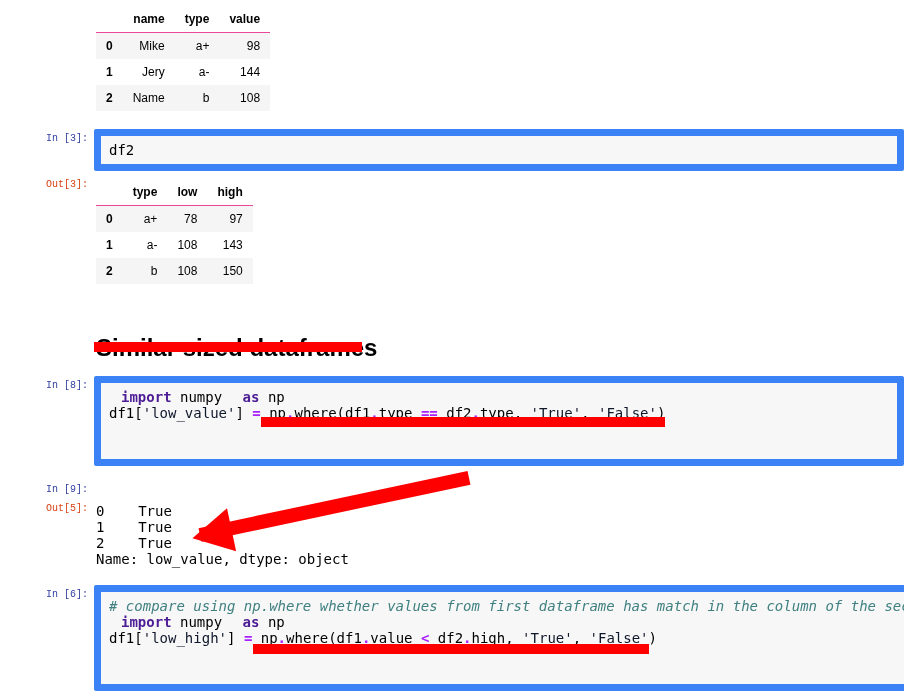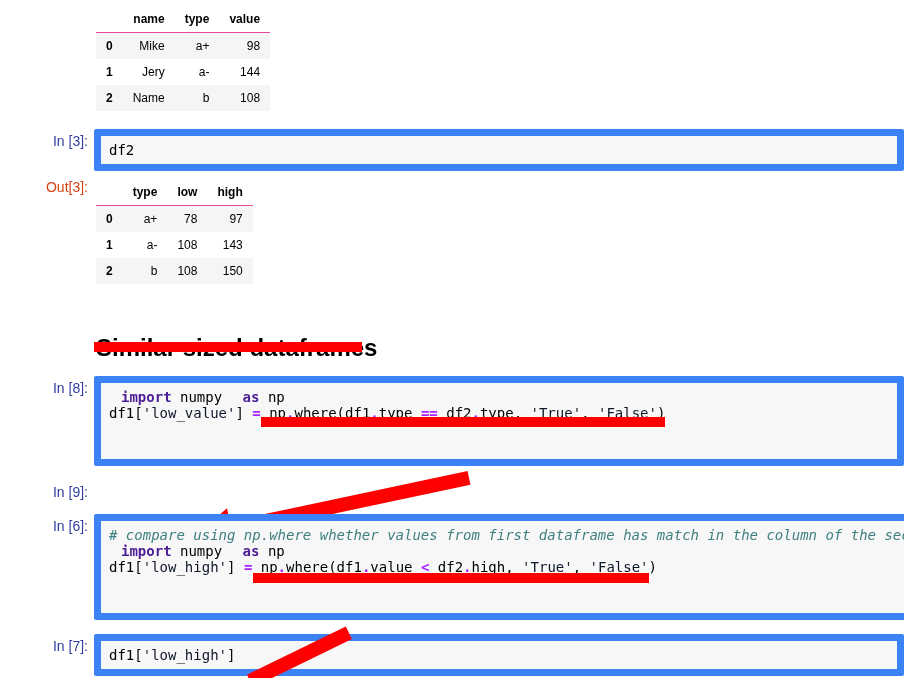--- a/index.html
+++ b/index.html
@@ -16,22 +16,22 @@
   }
   .cell {
     display: flex;
     align-items: flex-start;
     padding: 2px 0;
   }
   .prompt {
     flex: 0 0 88px;
     text-align: right;
     padding: 4px 6px 0 0;
-    font-family: Liberation Sans, sans-serif;
-    font-size: 14px;
+    font-family: Liberation Mono, monospace;
+    font-size: 10px;
   }
   .prompt-in  { color: #303F9F; }
   .prompt-out { color: #D84315; }
   .code-box {
     flex: 1 1 auto;
     border: 7px solid #3b82f6;
     border-radius: 2px;
     background: #f7f7f7;
     padding: 6px 8px;
     font-family: monospace;
@@ -205,20 +205,29 @@
 
   <div class="cell cell-wrap" style="margin-top:10px;">
     <div class="prompt prompt-in">In [9]:</div>
 
     <div class="annot-arrow" style="left:200px; top:50px;">
       <div class="shaft" style="width:275px; transform:rotate(-12deg);"></div>
       <div class="head" style="left:-8px; top:-16px; border-width:22px 40px 22px 0; border-color:transparent #ff0000 transparent transparent; transform:rotate(-12deg);"></div>
     </div>
   </div>
 
+  <div class="cell">
+    <div class="prompt prompt-out">Out[5]:</div>
+    <div class="out-box">
+      <pre class="stdout">0    True
+1    True
+2    True
+Name: low_value, dtype: object</pre>
+    </div>
+  </div>
 
   <div class="cell" style="margin-top:10px;">
     <div class="prompt prompt-in">In [6]:</div>
     <div class="code-box"><span class="cmt"># compare using np.where whether values from first dataframe has match in the column of the seco</span>
 <span class="kw">import</span><span class="plain"> numpy </span><span class="kw">as</span><span class="plain"> np</span>
 <span class="plain">df1[</span><span class="str">'low_high'</span><span class="plain">] </span><span class="op">=</span><span class="plain"> np</span><span class="op">.</span><span class="plain">where(df1</span><span class="op">.</span><span class="plain">value </span><span class="op">&lt;</span><span class="plain"> df2</span><span class="op">.</span><span class="plain">high, </span><span class="str">'True'</span><span class="plain">, </span><span class="str">'False'</span><span class="plain">)</span>
       <div class="annot-bar" style="left:152px; top:52px; width:396px;"></div>
     </div>
   </div>
 

